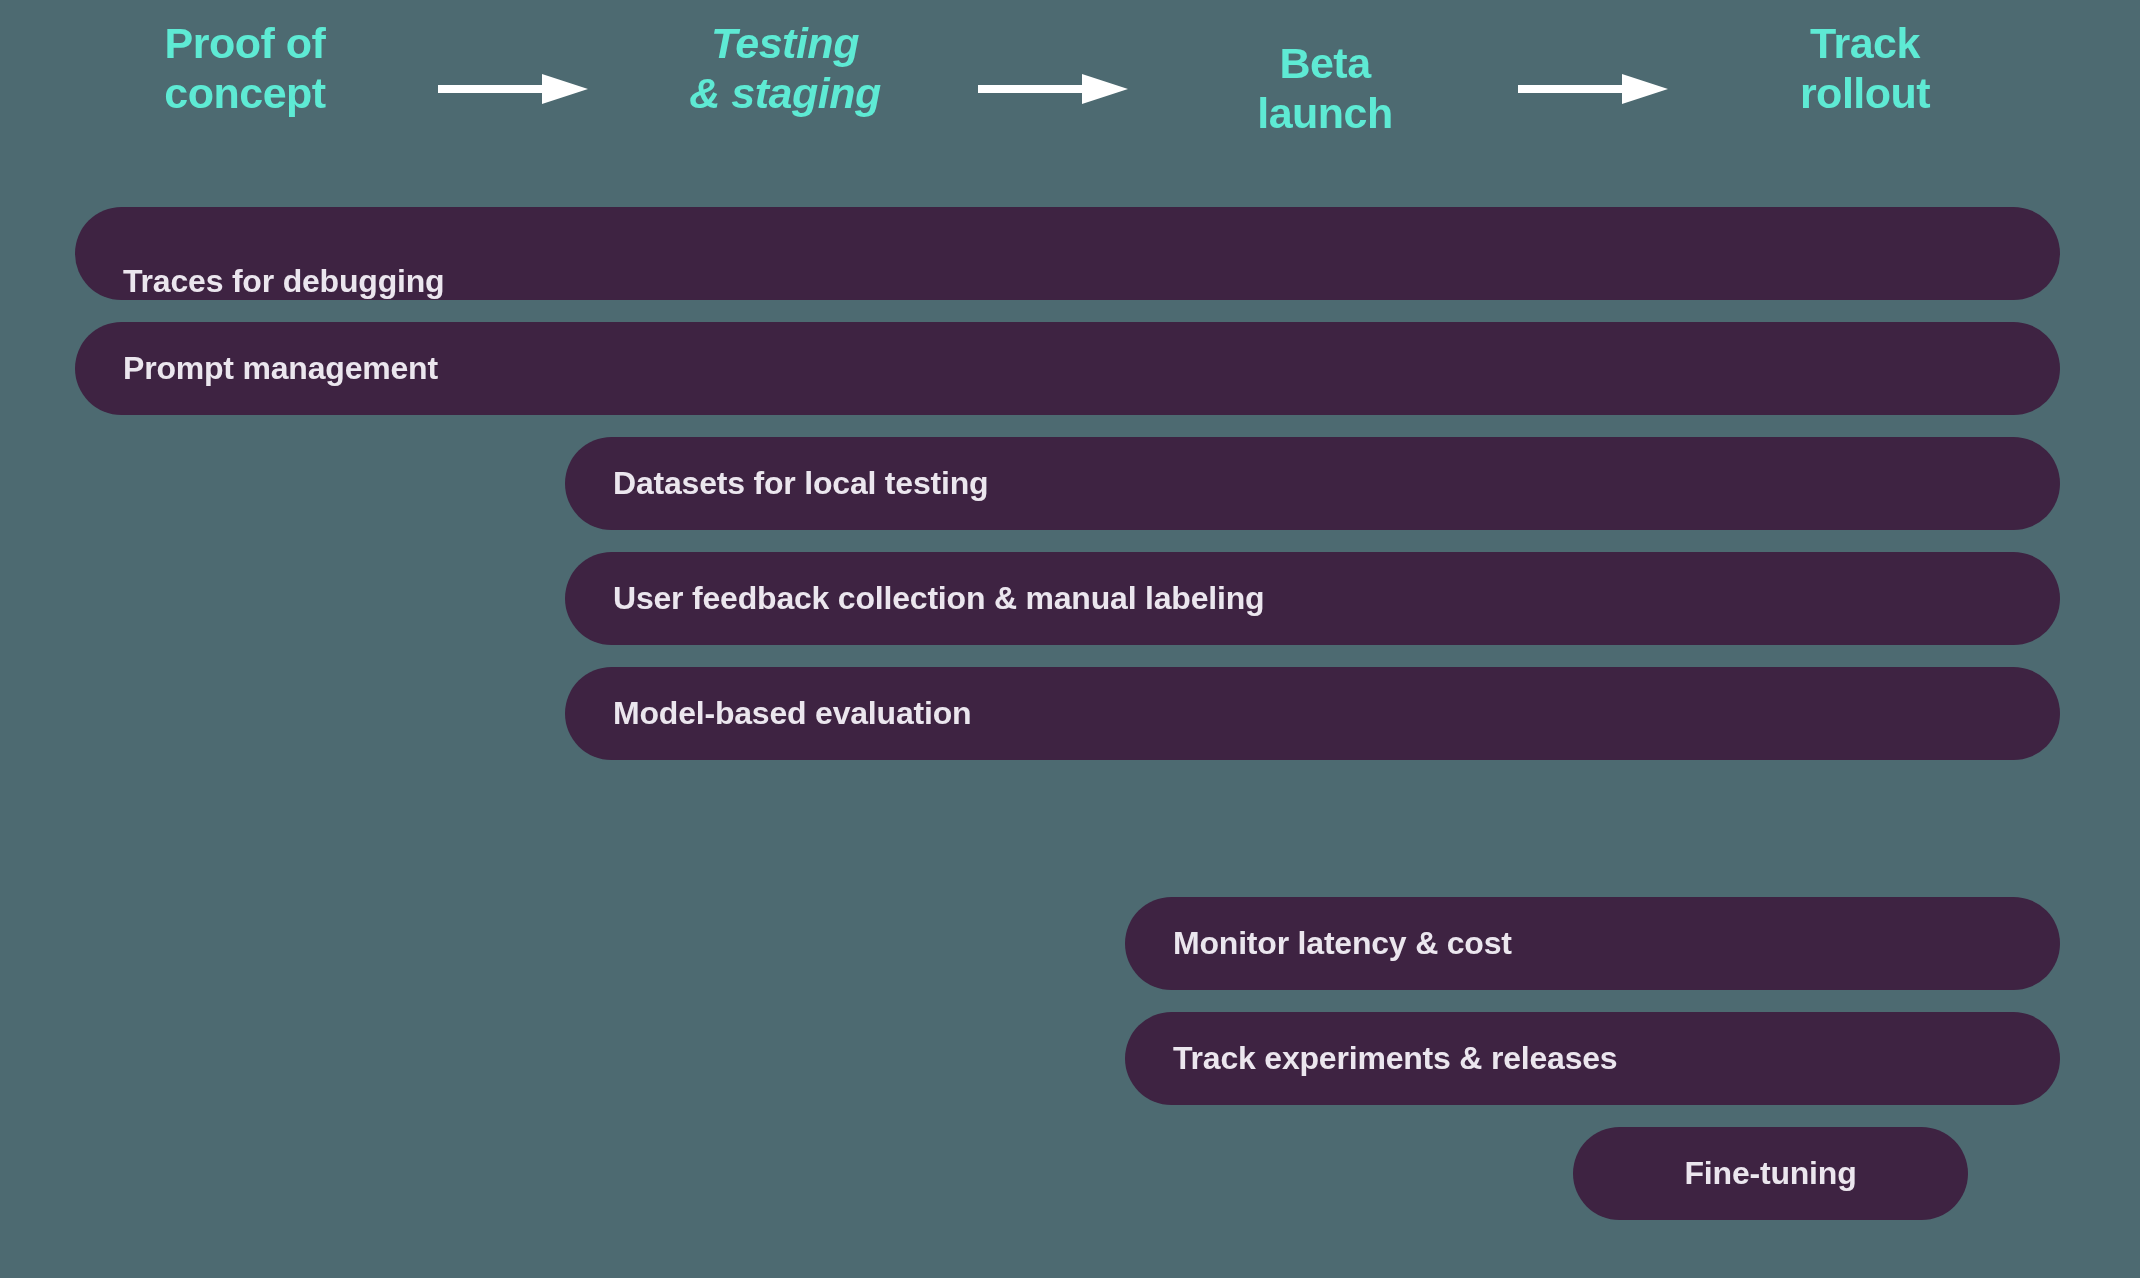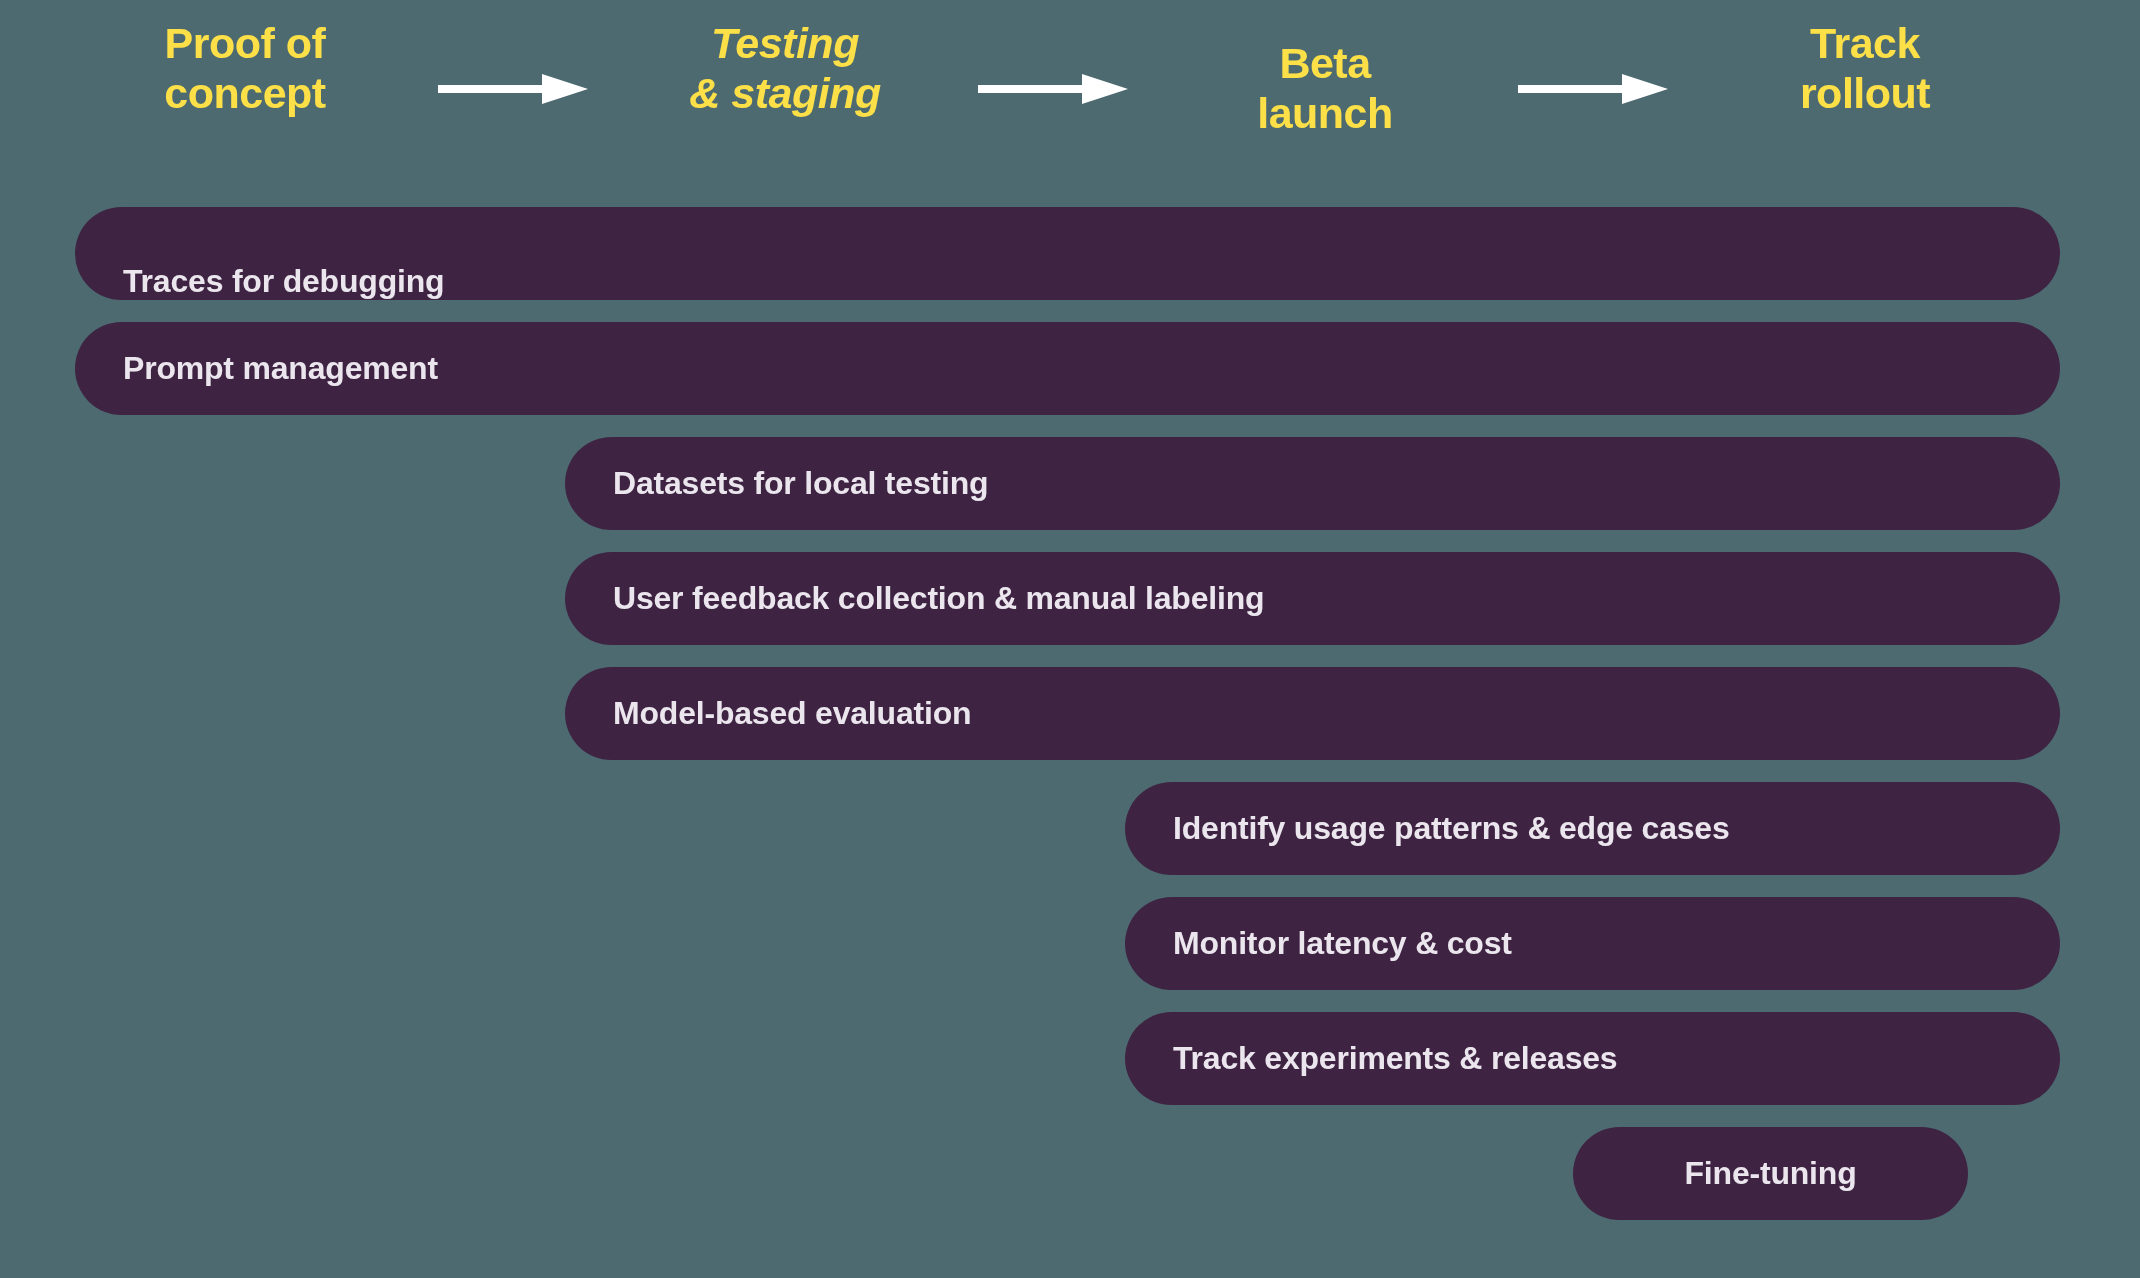--- a/index.html
+++ b/index.html
@@ -23,21 +23,21 @@
     left: 0;
     top: 0;
     width: 2140px;
     height: 180px;
   }
   .phase {
     position: absolute;
     top: 18px;
     width: 400px;
     text-align: center;
-    color: #fde047;
+    color: #5eead4;
     font-size: 43px;
     font-weight: bold;
     line-height: 1.17;
     letter-spacing: -0.5px;
     white-space: pre-line;
   }
   .phase-0 { left: 45px;   }
   .phase-1 { left: 585px; font-style: italic;  }
   .phase-2 { left: 1125px; margin-top: 20px; }
   .phase-3 { left: 1665px; }
@@ -122,23 +122,20 @@
       </div>
       <div class="bar align-left" style="left: 565px; width: 1495px; top: 437px;">
         <span class="bar-label">Datasets for local testing</span>
       </div>
       <div class="bar align-left" style="left: 565px; width: 1495px; top: 552px;">
         <span class="bar-label">User feedback collection &amp; manual labeling</span>
       </div>
       <div class="bar align-left" style="left: 565px; width: 1495px; top: 667px;">
         <span class="bar-label">Model-based evaluation</span>
       </div>
-      <div class="bar align-left" style="left: 1125px; width: 935px; top: 782px;">
-        <span class="bar-label">Identify usage patterns &amp; edge cases</span>
-      </div>
       <div class="bar align-left" style="left: 1125px; width: 935px; top: 897px;">
         <span class="bar-label">Monitor latency &amp; cost</span>
       </div>
       <div class="bar align-left" style="left: 1125px; width: 935px; top: 1012px;">
         <span class="bar-label">Track experiments &amp; releases</span>
       </div>
       <div class="bar align-center" style="left: 1573px; width: 395px; top: 1127px;">
         <span class="bar-label">Fine-tuning</span>
       </div>
     </div>

